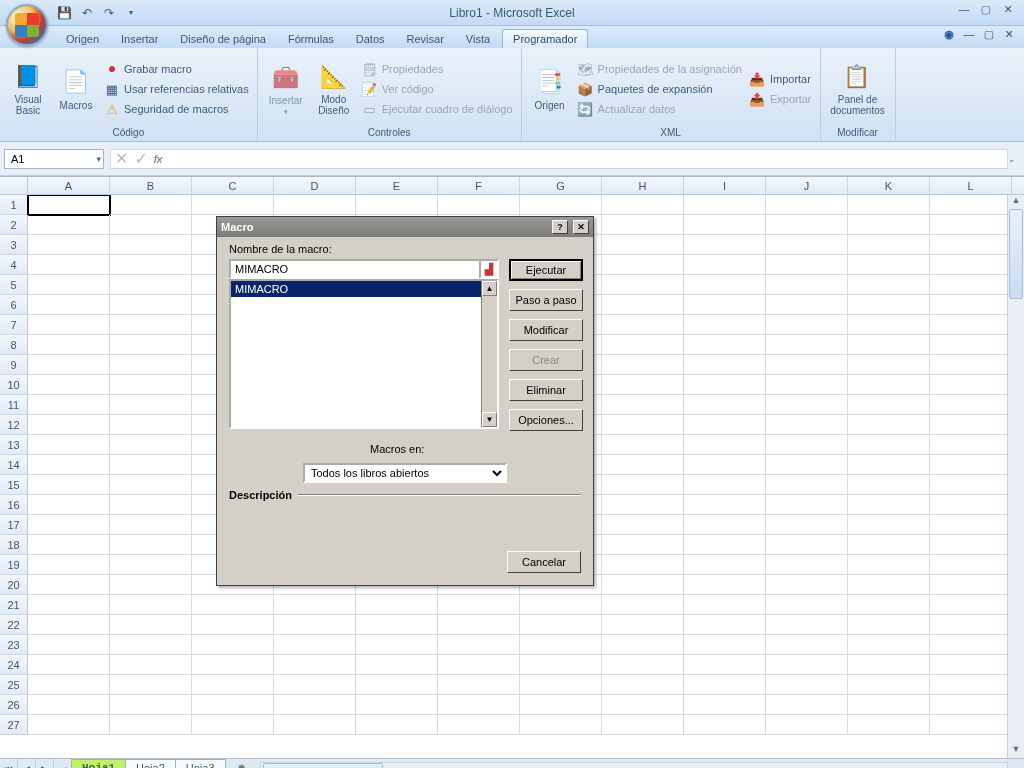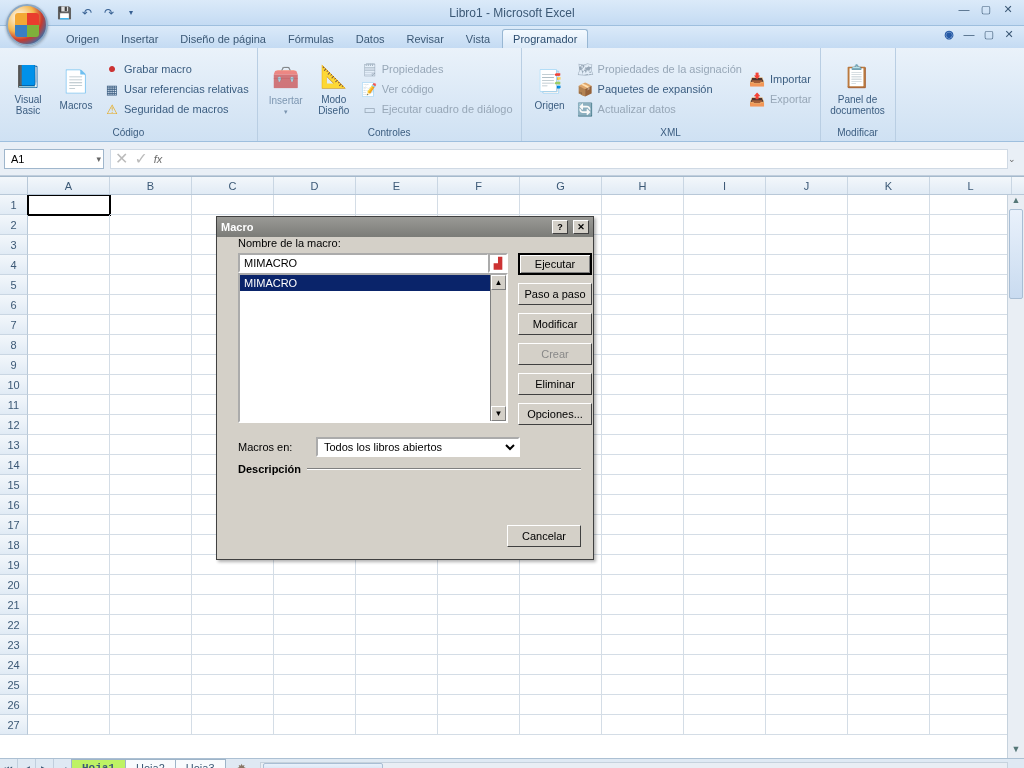--- a/index.html
+++ b/index.html
@@ -67,22 +67,22 @@
 .hscroll { flex:1; margin: 2px 16px 2px 8px; background:#e9eef4; border:1px solid #c6d2dd; height:14px; position:relative; }
 .hscroll .thumb { position:absolute; top:0; bottom:0; left:2px; width:120px; background:linear-gradient(#e9f1fb,#c9dbf0); border:1px solid #a9bed4; border-radius:2px; }
 
 
 .statusbar { height:22px; background: linear-gradient(#dbe9f6,#c4dbf3); display:flex; align-items:center; font-size:11px; color:#3b5875; padding:0 6px; justify-content:space-between; border-top:1px solid #9ebfde; }
 
 
 .dialog { position:absolute; left:216px; top:216px; width:378px; background:#d4d0c8; border:1px solid #404040; box-shadow: 2px 2px 3px rgba(0,0,0,0.3); font-size:11px; color:#000; }
 .dlg-title { height:20px; background: linear-gradient(#9a9a96,#7b7c78); color:#fff; display:flex; align-items:center; padding:0 4px; justify-content:space-between; font-weight:bold; }
 .dlg-title .dctrls span { width:16px; height:14px; background:#d4d0c8; border:1px solid #fff; border-right-color:#404040; border-bottom-color:#404040; display:inline-flex; align-items:center; justify-content:center; font-size:9px; color:#000; margin-left:2px; cursor:pointer; }
-.dlg-body { padding: 0 12px 12px; margin-left: 9px; }
-.dlg-row { display:flex; align-items:center; gap:8px; margin-bottom:6px; }
+.dlg-body { padding: 6px 12px 12px; }
+.dlg-row { display:flex; align-items:center; gap:8px; margin-bottom:6px;flex-direction:column; }
 .dlg-label { font-size:11px; }
 .dlg-input { flex:1; height:20px; border:2px inset #fff; background:#fff; padding:0 4px; font-size:11px; }
 .dlg-button { width:74px; height:22px; background:#d4d0c8; border:1px solid #404040; border-top-color:#fff; border-left-color:#fff; font-size:11px; cursor:pointer; }
 .dlg-button.default { border:2px solid #000; box-shadow: inset 1px 1px #fff, inset -1px -1px #808080; }
 .dlg-button.disabled { color:#888; cursor:default; }
 .dlg-list { width:270px; height:150px; border:2px inset #fff; background:#fff; overflow:hidden; position:relative; }
 .dlg-list-item { padding:2px 4px; font-size:11px; }
 .dlg-list-item.selected { background:#0a246a; color:#fff; }
 .dlg-list-scroll { position:absolute; right:0; top:0; bottom:0; width:16px; background:#d4d0c8; border-left:1px solid #808080; }
 .dlg-list-scroll .arr { height:15px; background:#d4d0c8; border:1px solid #fff; border-right-color:#808080; border-bottom-color:#808080; text-align:center; font-size:8px; line-height:13px; }

